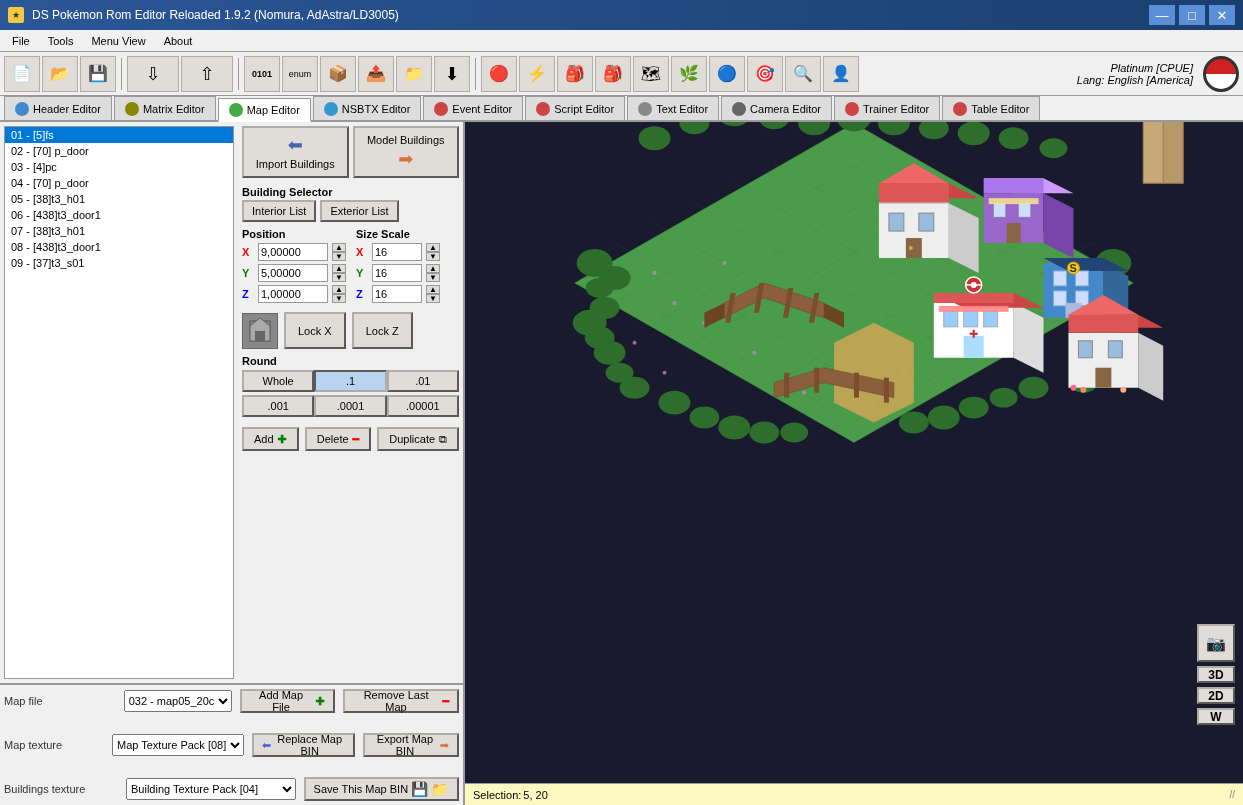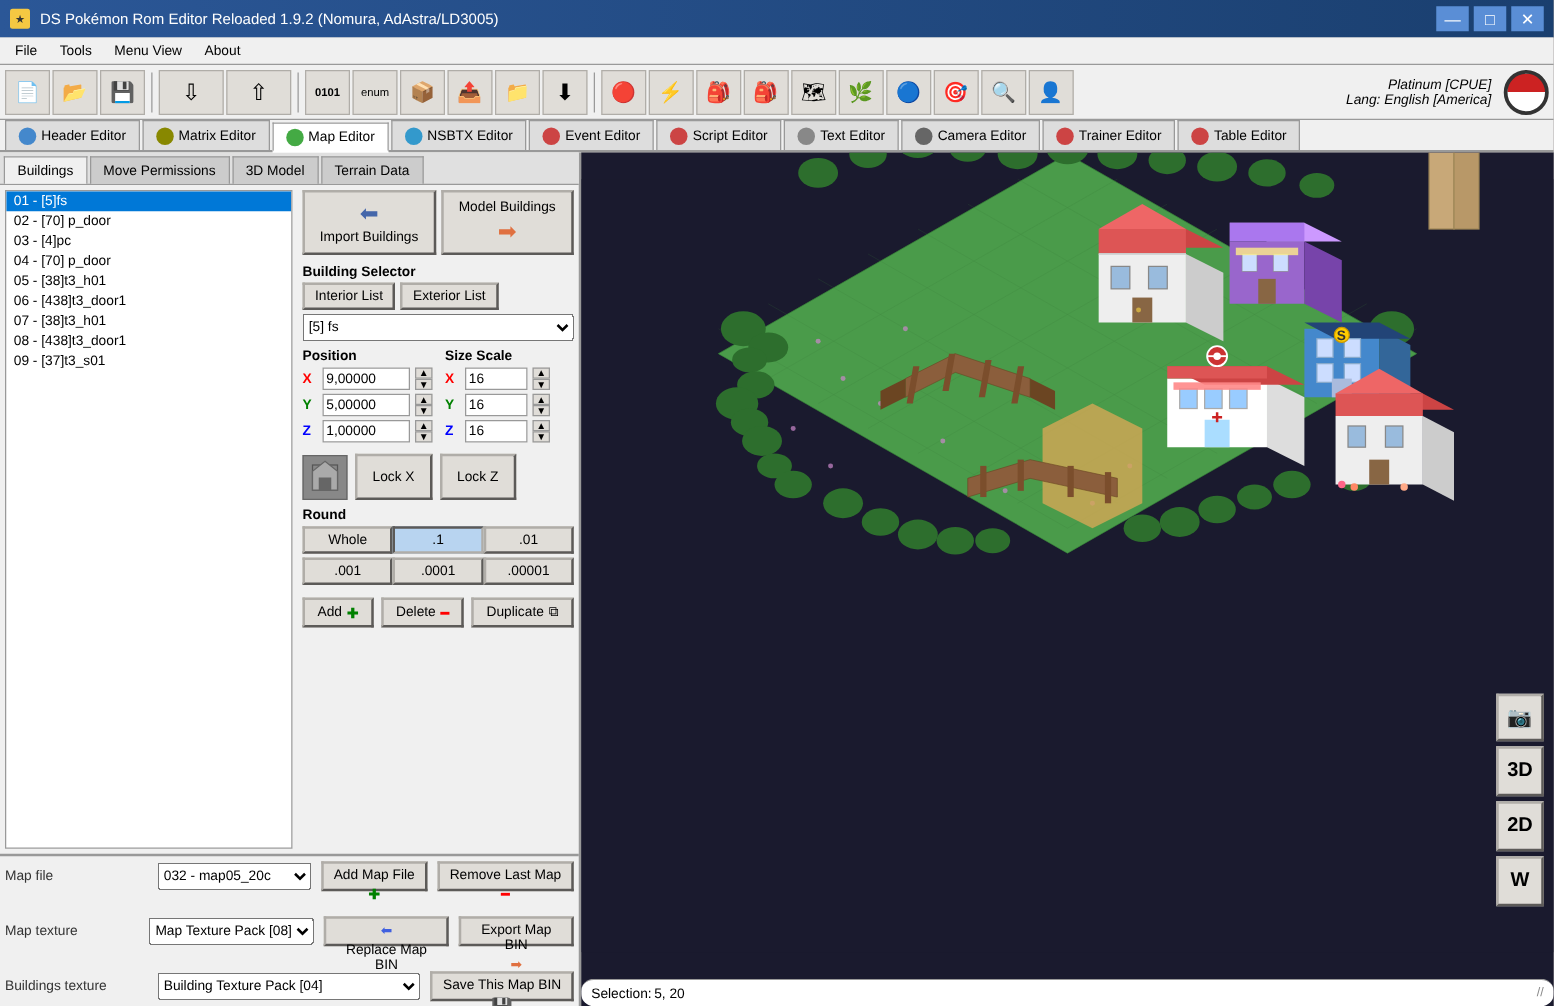--- a/index.html
+++ b/index.html
@@ -329,21 +329,20 @@
     }
     .bottom-btn {
       padding: 3px 8px;
       background: #e0ddd8;
       border: 2px outset #b0ada8;
       cursor: pointer;
       height: 24px;
       display: flex;
       align-items: center;
       gap: 3px;
-      flex-direction: column;
     }
     .btn-arrow-right { color: #e07040; }
     .btn-arrow-left { color: #4060e0; }
 
     
     #right-panel {
       flex: 1;
       background: #1a1a2e;
       position: relative;
       overflow: hidden;
@@ -368,45 +367,44 @@
       background: #e0ddd8;
       border: 2px outset #b0ada8;
       cursor: pointer;
       display: flex;
       align-items: center;
       justify-content: center;
       font-size: 16px;
     }
     .view-btn {
       width: 38px;
-      height: 40px;
+      height: 17px;
       background: #e0ddd8;
       border: 2px outset #b0ada8;
       cursor: pointer;
       display: flex;
       align-items: center;
       justify-content: center;
-      font-size: 16px;
+      font-size: 12px;
       font-weight: bold;
     }
 
     
     #statusbar {
       position: absolute;
       bottom: 0;
       left: 0;
       right: 0;
       height: 22px;
-      background: #ffffff;
+      background: #fef9c3;
       border-top: 1px solid #999;
       display: flex;
       align-items: center;
       padding: 0 8px;
       font-size: 11px;
-      border-radius: 10px;
     }
   </style>
 </head>
 <body>
 
 <div id="titlebar">
   <div id="titlebar-left">
     <div id="titlebar-icon">★</div>
     <span id="titlebar-title">DS Pokémon Rom Editor Reloaded 1.9.2 (Nomura, AdAstra/LD3005)</span>
   </div>
@@ -497,26 +495,20 @@
   <div class="editor-tab">
     <span class="tab-icon" style="background:#cc4444;"></span>
     <span>Table Editor</span>
   </div>
 </div>
 
 <div id="main">
 
   <div id="left-panel">
 
-    <div id="sub-tabs">
-      <div class="sub-tab active">Buildings</div>
-      <div class="sub-tab">Move Permissions</div>
-      <div class="sub-tab">3D Model</div>
-      <div class="sub-tab">Terrain Data</div>
-    </div>
 
     <div id="buildings-area">
 
       <div id="buildings-list">
         <div class="building-item selected">01 -  [5]fs</div>
         <div class="building-item">02 - [70] p_door</div>
         <div class="building-item">03 -  [4]pc</div>
         <div class="building-item">04 - [70] p_door</div>
         <div class="building-item">05 - [38]t3_h01</div>
         <div class="building-item">06 - [438]t3_door1</div>
@@ -537,23 +529,20 @@
             <span style="font-size:18px; color:#e07040;">➡</span>
           </button>
         </div>
 
         <div>
           <div class="section-label">Building Selector</div>
           <div class="interior-exterior-row">
             <button class="ie-btn">Interior List</button>
             <button class="ie-btn">Exterior List</button>
           </div>
-          <select class="building-select">
-            <option>[5] fs</option>
-          </select>
         </div>
 
         <div class="pos-size-row">
           <div class="pos-group">
             <div class="pos-title">Position</div>
             <div class="coord-row">
               <span class="coord-label">X</span>
               <input type="text" class="coord-input" value="9,00000" style="">
               <div class="spinner-btns">
                 <div class="spin-btn">▲</div>

